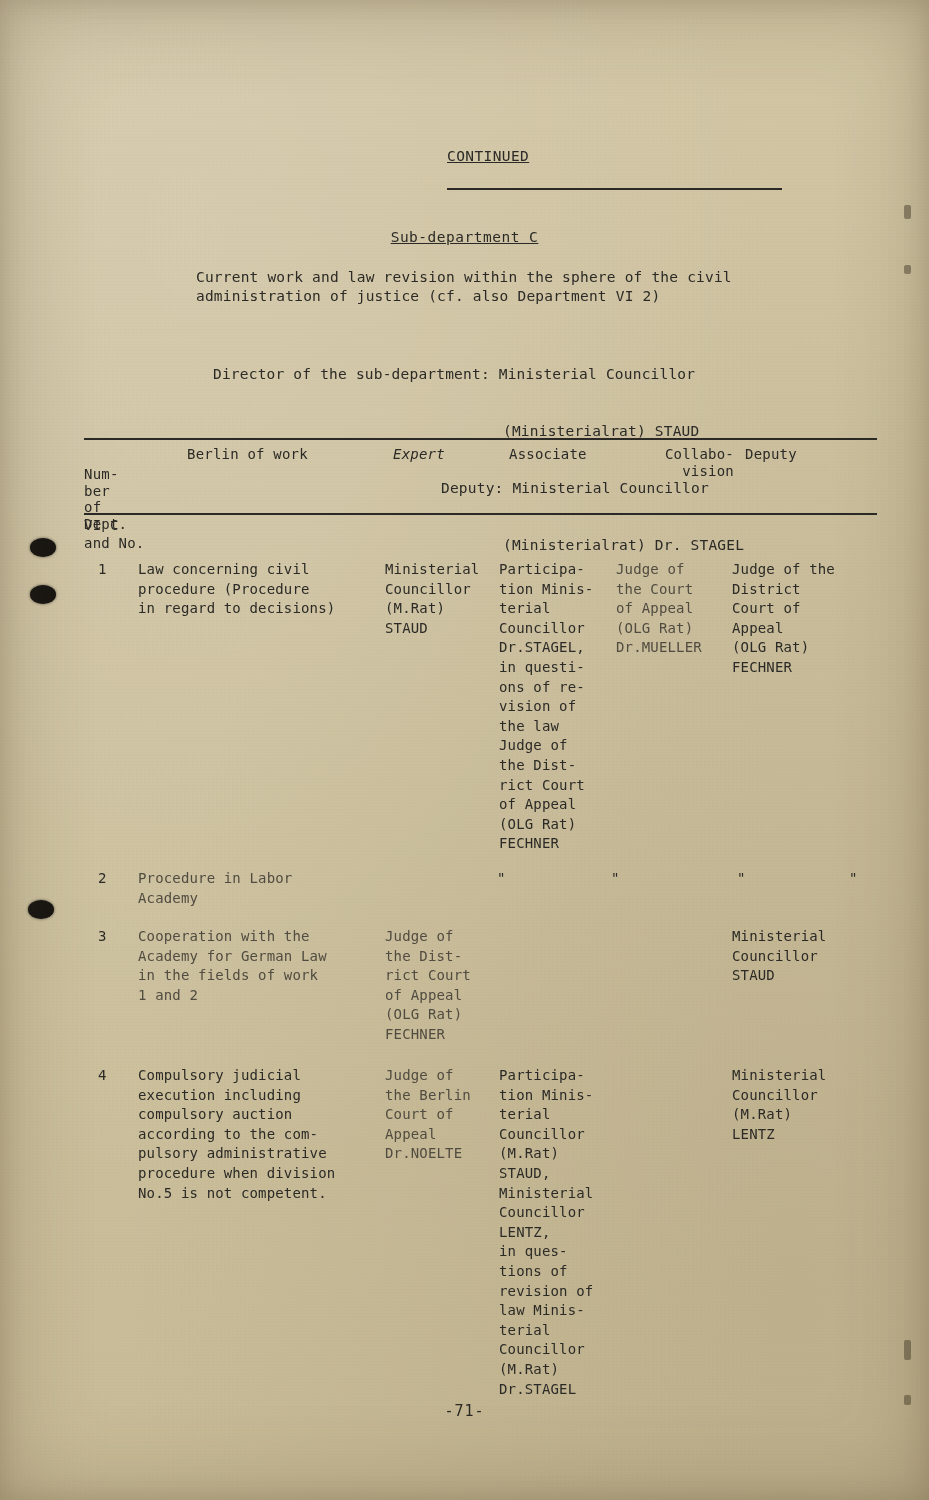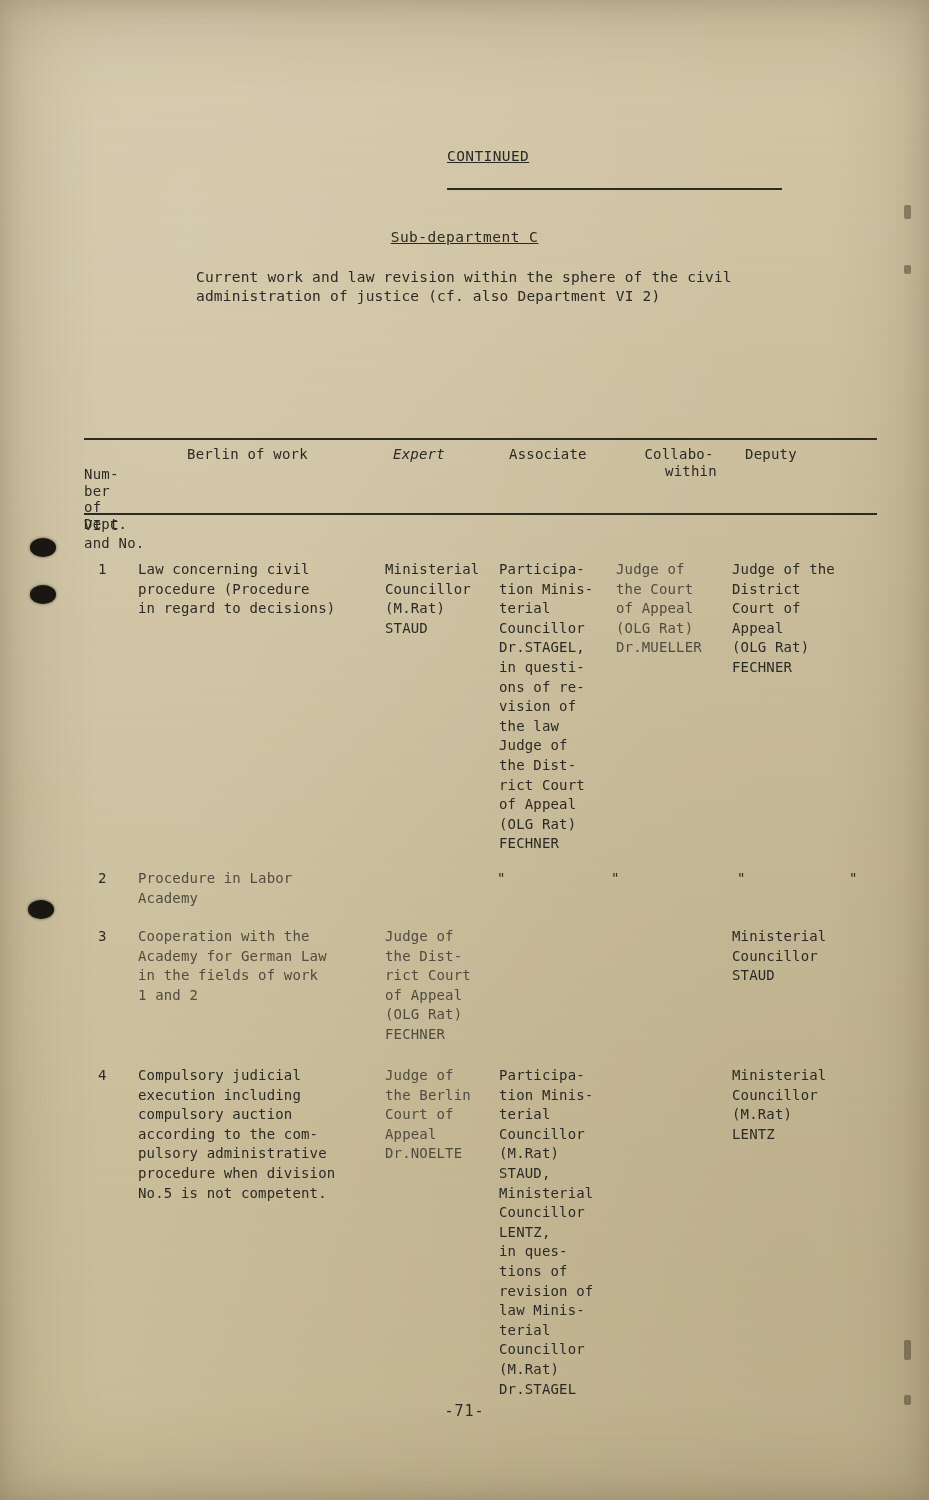--- a/index.html
+++ b/index.html
@@ -137,21 +137,21 @@
     left: 84px;
     width: 800px;
     font-size: 14px;
     line-height: 16.5px;
     letter-spacing: 0.2px;
   }
   .col-num  { position: absolute; left: 0px;   width: 60px; white-space: pre; margin-top: 20px; }
   .col-field{ position: absolute; left: 103px; width: 230px; }
   .col-exp  { position: absolute; left: 309px; width: 115px; font-style: italic; }
   .col-assoc{ position: absolute; left: 425px; width: 120px; }
-  .col-collab{position: absolute; left: 540px; width: 110px; text-align: center; }
+  .col-collab{position: absolute; left: 540px; width: 110px; text-align: right; }
   .col-collab .sub { padding-left: 24px; display: block; }
   .col-dep  { position: absolute; left: 661px; width: 120px; }
 
   .vic-label {
     position: absolute;
     left: 84px;
     top: 516px;
     font-size: 14px;
     line-height: 18px;
     letter-spacing: 0.2px;
@@ -224,35 +224,41 @@
     </div>
     <div class="header-rule"></div>
 
     <div class="subdept-title">
       <span>Sub-department C</span>
     </div>
 
     <div class="intro">Current work and law revision within the sphere of the civil
 administration of justice (cf. also Department VI 2)</div>
 
+    <div class="director-block">
+      <div class="indent0">Director of the sub-department: Ministerial Councillor</div>
+      <div class="indent1">(Ministerialrat) STAUD</div>
+      <div class="indent2">Deputy: Ministerial Councillor</div>
+      <div class="indent3">(Ministerialrat) Dr. STAGEL</div>
+    </div>
 
     <div class="rule top"></div>
     <div class="rule mid"></div>
 
     <div class="thead">
       <div class="col-num">Num-
 ber
 of
 Dept.</div>
       <div class="col-field">Berlin of work</div>
       <div class="col-exp">Expert</div>
       <div class="col-assoc">Associate</div>
       <div class="col-collab">
         <span>Collabo-</span>
-        <span class="sub">within</span>
+        <span class="sub">vision</span>
       </div>
       <div class="col-dep">Deputy</div>
     </div>
 
     <div class="vic-label">VI C
 and No.</div>
 
     <div class="row r1">
       <div class="cnum">1</div>
       <div class="cfield">Law concerning civil

